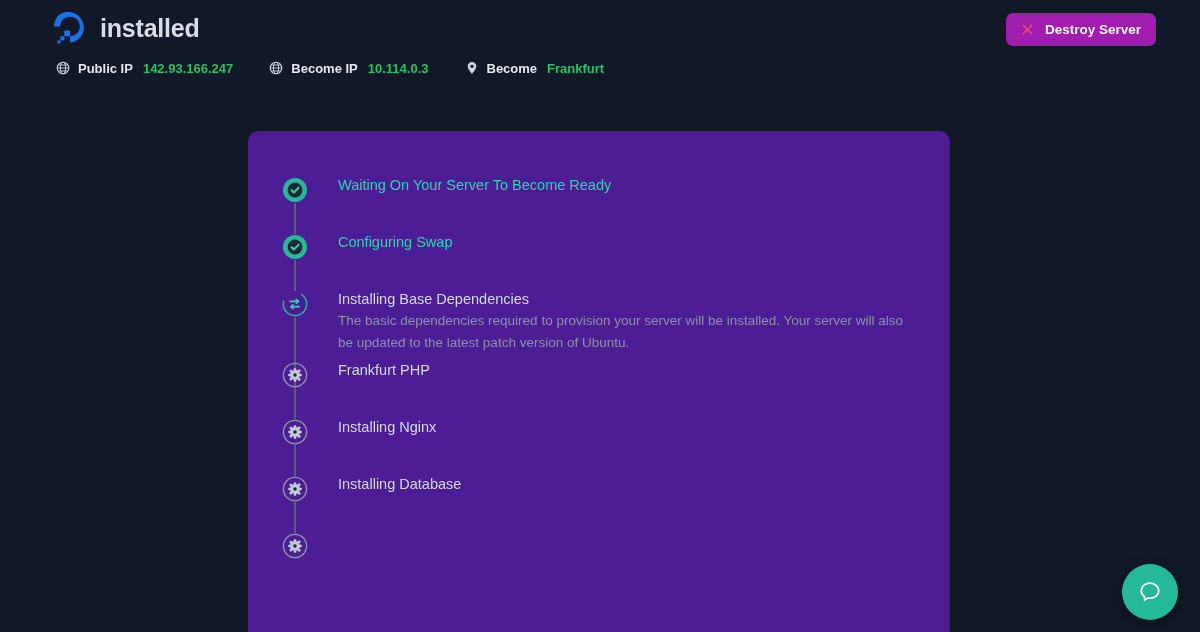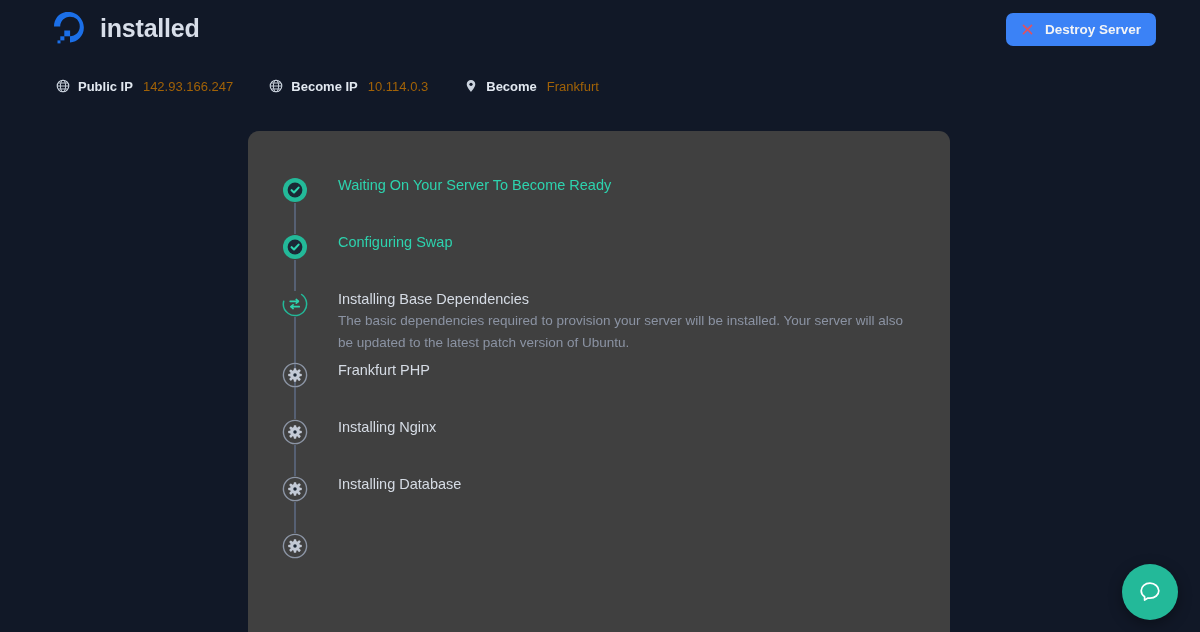--- a/index.html
+++ b/index.html
@@ -40,62 +40,62 @@
   }
 
   .destroy-btn {
     position: absolute;
     right: 44px; top: 13px;
     height: 33px;
     display: flex;
     align-items: center;
     gap: 11px;
     padding: 0 15px;
-    background: #3b82f6;
+    background: #a21caf;
     border: none;
     border-radius: 7px;
     cursor: pointer;
     font-family: inherit;
   }
   .destroy-x { width: 13px; height: 13px; display: block; }
   .destroy-label {
     font-size: 13.5px;
     font-weight: bold;
     color: #f3f4f6;
     line-height: 1;
     white-space: nowrap;
   }
 
   
   .meta-row {
     position: absolute;
-    left: 56px; top: 79px;
+    left: 56px; top: 61px;
     display: flex;
     align-items: center;
     gap: 36px;
   }
   .meta-item {
     display: flex;
     align-items: center;
     gap: 8px;
     font-size: 13px;
     line-height: 1;
     white-space: nowrap;
   }
   .meta-icon { width: 14px; height: 14px; display: block; flex: none; }
   .meta-label { font-weight: bold; color: #e2e8f0; }
-  .meta-value { color: #a16207; margin-left: 2px; }
+  .meta-value { color: #22c55e; margin-left: 2px; font-weight: bold; }
 
   
   .panel {
     position: absolute;
     left: 248px; top: 131px;
     width: 702px;
     height: 501px;
-    background: #404040;
+    background: #4c1d95;
     border-radius: 11px 11px 0 0;
     overflow: hidden;
   }
   .steps {
     position: relative;
     padding: 38px 0 0 0;
   }
   .step {
     position: relative;
     display: flex;

